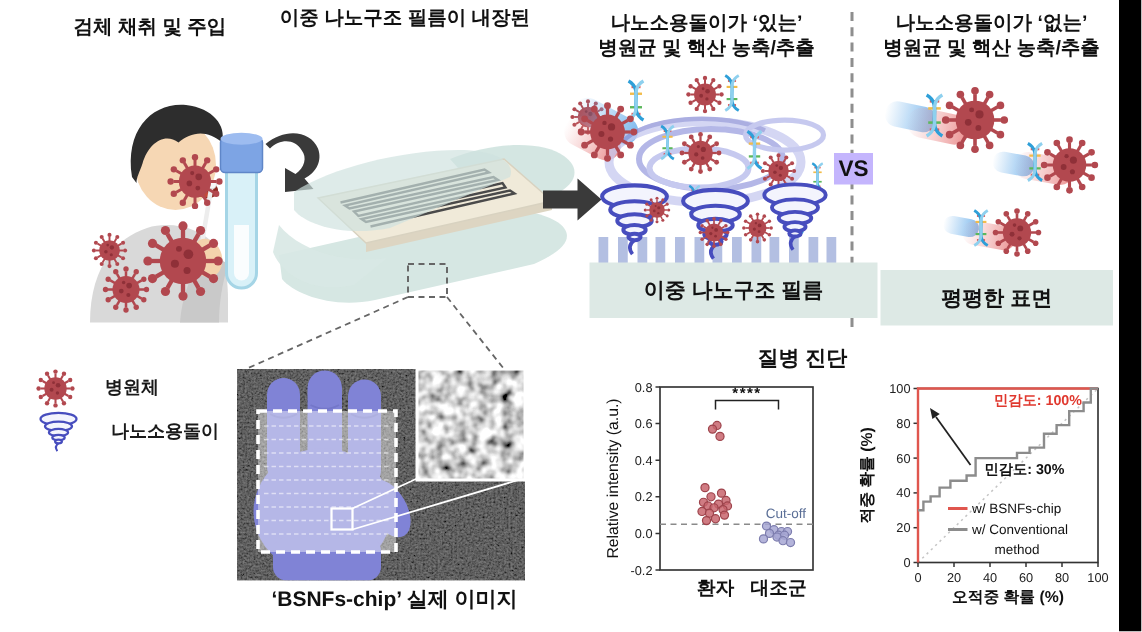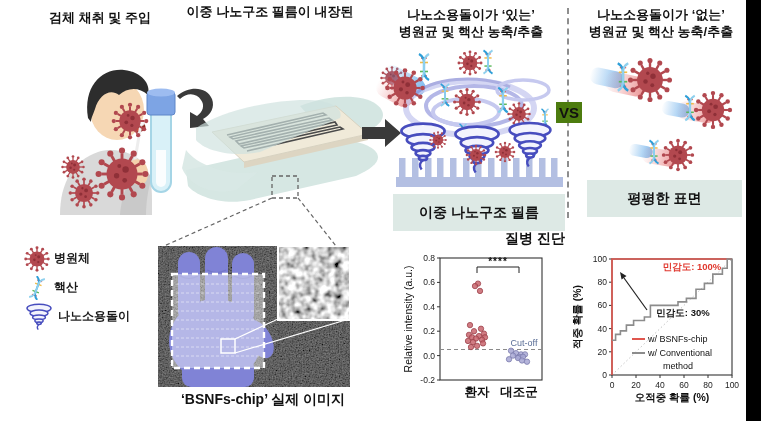--- a/index.html
+++ b/index.html
@@ -1,24 +1,24 @@
 <!DOCTYPE html>
 <html><head>
 <meta charset="utf-8">
 <style>
 *{margin:0;padding:0;box-sizing:border-box}
 html,body{width:761px;height:421px;background:#fff;overflow:hidden}
 body{font-family:"Liberation Sans","DejaVu Sans",sans-serif;position:relative;color:#111}
 .abs{position:absolute}
 .ttl{font-weight:700;font-size:13px;line-height:1.3;text-align:center;white-space:nowrap}
 .box-label{background:#dde9e5;font-weight:700;font-size:14px;display:flex;align-items:center;justify-content:center}
-.vs{font-weight:800;font-size:15px;background:#4d7c0f;padding:2px 3px;z-index:3}
+.vs{font-weight:800;font-size:15px;background:#c4b5fd;padding:2px 3px;z-index:3}
 .divider{border-left:2px dashed #8e8e8e;z-index:2}
 .legend-col{display:flex;flex-direction:column;gap:4px}
-.legend-row{display:flex;align-items:center;gap:4px;height:25px}
+.legend-row{display:flex;align-items:center;gap:20px;height:25px}
 .legend-label{font-size:12px;font-weight:600;color:#1a1a1a}
 .caption{font-weight:700;font-size:14px;text-align:center;white-space:nowrap}
 .diag-title{font-weight:700;font-size:14px;text-align:left;white-space:nowrap}
 .black-bar{background:#000}
 svg{display:block}
 svg text{font-family:"Liberation Sans","DejaVu Sans",sans-serif}
 .tick{font-size:8.5px;fill:#222}
 .cat{font-size:12.5px;font-weight:700;fill:#111}
 .cut{font-size:9px;fill:#5a6e96}
 .sig{font-size:10px;font-weight:700;fill:#111;letter-spacing:1px}
@@ -249,35 +249,29 @@
   <span>병원균 및 핵산 농축/추출</span>
 </div>
 <div class="abs ttl" style="left:582px;top:7px;width:158px;z-index:2">
   <span>나노소용돌이가 ‘없는’</span><br>
   <span>병원균 및 핵산 농축/추출</span>
 </div>
 
 <div class="abs divider" style="left:567px;top:8px;height:210px"></div>
 <div class="abs vs" style="left:556px;top:102px">VS</div>
 
-<div class="abs box-label" style="left:393px;top:194px;width:172px;height:37px;z-index:2">이중 나노구조 필름</div>
+<div class="abs box-label" style="left:393px;top:175px;width:192px;height:37px;z-index:2">이중 나노구조 필름</div>
 <div class="abs box-label" style="left:587px;top:180px;width:155px;height:37px;z-index:2">평평한 표면</div>
 
 <div class="abs legend-col" style="left:24px;top:246px;z-index:2">
   <div class="legend-row">
     <svg width="26" height="26" viewBox="-15 -15 30 30">
         <use href="#virusSym"></use>
       </svg>
     <span class="legend-label">병원체</span>
-  </div>
-  <div class="legend-row">
-    <svg width="26" height="24" viewBox="-9 -14 18 28">
-        <use href="#dnaSym" transform="rotate(20)"></use>
-      </svg>
-    <span class="legend-label">핵산</span>
   </div>
   <div class="legend-row">
     <svg width="30" height="30" viewBox="-17 -8 34 38">
         <use href="#funnelSym" transform="scale(0.95)"></use>
       </svg>
     <span class="legend-label">나노소용돌이</span>
   </div>
 </div>
 
 <svg class="abs" style="left:158px;top:246px;z-index:1" width="192" height="141" viewBox="0 0 192 141">

